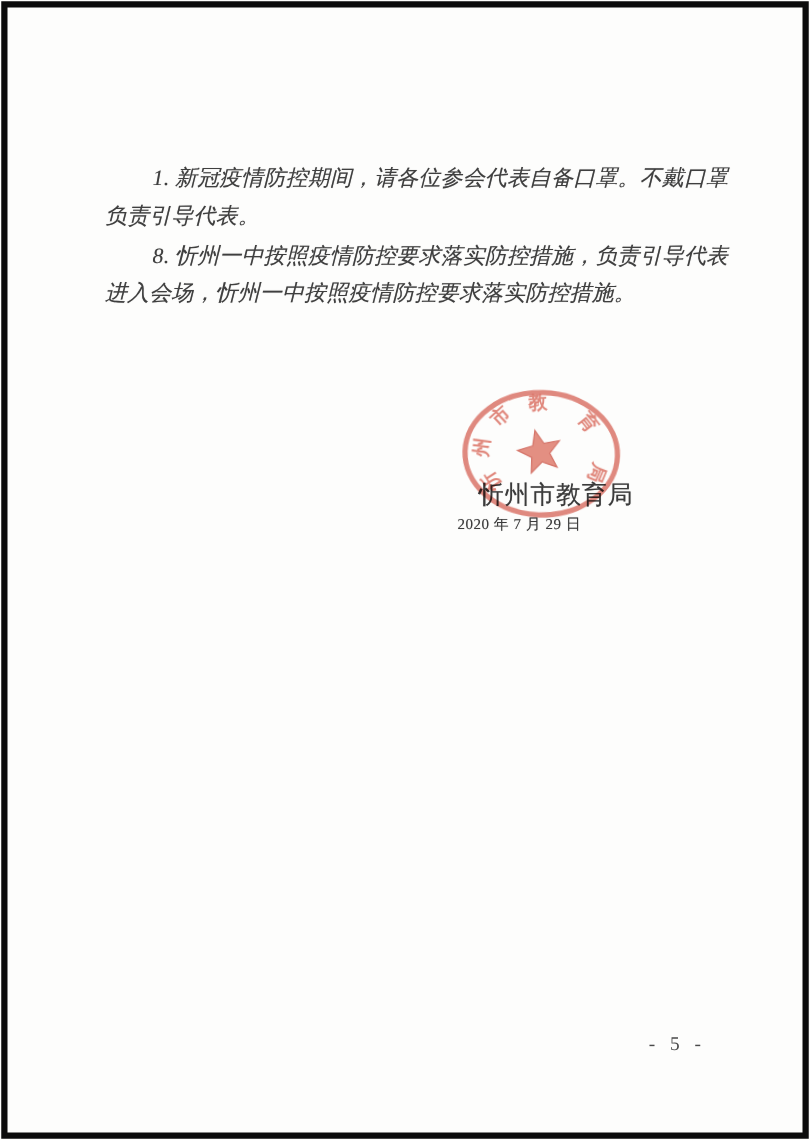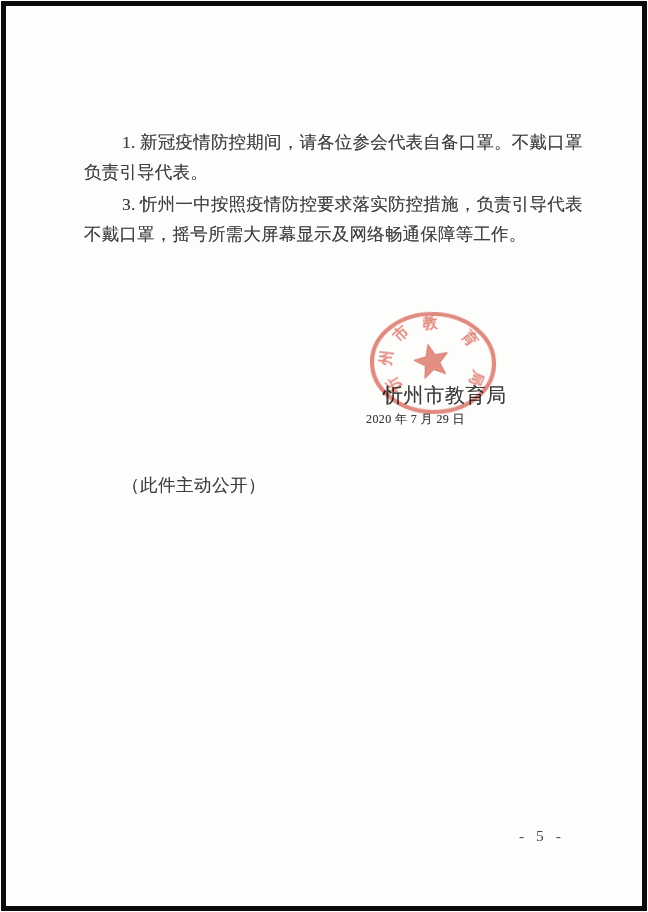--- a/index.html
+++ b/index.html
@@ -22,21 +22,21 @@
     left: 84px;
     top: 127px;
     width: 500px;
     font-size: 17.5px;
     line-height: 30px;
     letter-spacing: 0.2px;
     color: #3f3f3f;
     text-shadow: 0 0 0.6px rgba(40,40,40,0.45);
   }
   .para + .para .line:first-child { margin-top: 2px; }
-  .line { white-space: nowrap; }
+  .line { white-space: nowrap; font-style: italic; }
   .line.indent { text-indent: 38px; }
   .signature {
     position: absolute;
     left: 383px;
     top: 382px;
     font-size: 20px;
     letter-spacing: 0.6px;
     color: #3b3b3b;
     text-shadow: 0 0 0.6px rgba(40,40,40,0.45);
     white-space: nowrap;
@@ -91,39 +91,38 @@
 <div class="scan">
 
   <div class="frame"></div>
 
   <div class="body-text">
     <div class="para">
       <div class="line indent">1. 新冠疫情防控期间，请各位参会代表自备口罩。不戴口罩</div>
       <div class="line">负责引导代表。</div>
     </div>
     <div class="para">
-      <div class="line indent">3. 忻州一中按照疫情防控要求落实防控措施，负责引导代表</div>
-      <div class="line">不戴口罩，摇号所需大屏幕显示及网络畅通保障等工作。</div>
+      <div class="line indent">8. 忻州一中按照疫情防控要求落实防控措施，负责引导代表</div>
+      <div class="line">进入会场，忻州一中按照疫情防控要求落实防控措施。</div>
     </div>
   </div>
 
   <div class="signature">忻州市教育局</div>
 
   <div class="date">2020 年 7 月 29 日</div>
 
   <svg class="seal" width="140" height="112" viewBox="0 0 140 112" xmlns="http://www.w3.org/2000/svg">
     <ellipse cx="68" cy="56" rx="61" ry="49" fill="none" stroke="#d96a5e" stroke-width="4.2" opacity="0.85"></ellipse>
     <path d="M62.3,37.6 L69.8,47.7 L82.1,45.2 L74.8,55.4 L81,66.3 L69,62.5 L60.6,71.8 L60.5,59.3 L49,54.1 L61,50.1 Z" fill="#e0796b" stroke="#cf5a4c" stroke-width="1" opacity="0.9"></path>
     <g fill="#db6b5e" text-anchor="middle" opacity="0.88">
       <text class="seal-char" transform="translate(29.5,78.9) rotate(-125)" dominant-baseline="central">忻</text>
       <text class="seal-char" transform="translate(21.2,52.5) rotate(-85)" dominant-baseline="central">州</text>
       <text class="seal-char" transform="translate(34.8,27.7) rotate(-45)" dominant-baseline="central">市</text>
       <text class="seal-char" transform="translate(63.9,16.2) rotate(-5)" dominant-baseline="central">教</text>
       <text class="seal-char" transform="translate(104,30.3) rotate(50)" dominant-baseline="central">育</text>
       <text class="seal-char" transform="translate(112.2,69.7) rotate(110)" dominant-baseline="central">局</text>
     </g>
   </svg>
 
-  <div class="disclosure">（此件主动公开）</div>
 
   <div class="page-number">- 5 -</div>
 
 </div>
 
 </body></html>

